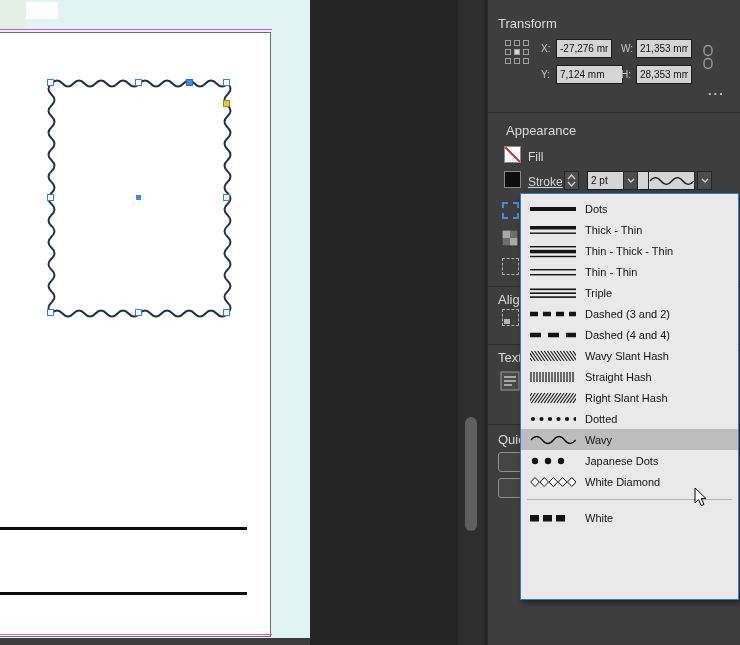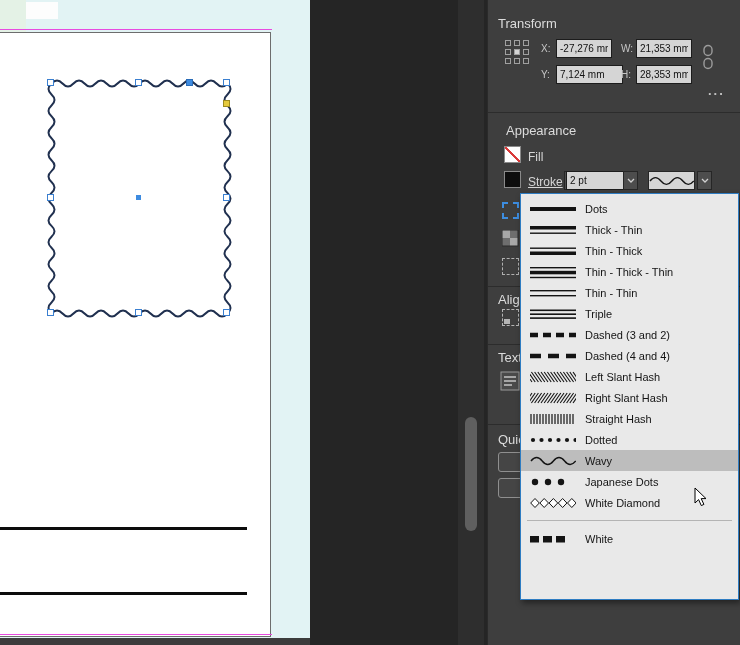--- a/index.html
+++ b/index.html
@@ -127,21 +127,21 @@
   <span class="swatch stroke-swatch" style="left:16px;top:171px"></span>
   <span class="applabel underl" style="left:40px;top:175px">Stroke</span>
   <span class="stepper" style="left:76px;top:171px">
     <svg width="9" height="6" viewBox="0 0 9 6">
         <polyline points="1,5 4.5,1 8,5" fill="none" stroke="#d0d0d0" stroke-width="1.3"></polyline>
       </svg>
     <svg width="9" height="6" viewBox="0 0 9 6">
         <polyline points="1,1 4.5,5 8,1" fill="none" stroke="#d0d0d0" stroke-width="1.3"></polyline>
       </svg>
   </span>
-  <input class="field" style="left: 78px; top: 171px; width: 64px;" value="2 pt">
+  <input class="field" style="left: 99px; top: 171px; width: 64px;" value="2 pt">
   <span class="chevbox" style="left:135px;top:171px">
     <svg width="8" height="5" viewBox="0 0 8 5">
         <polyline points="1,1 4,4 7,1" fill="none" stroke="#d0d0d0" stroke-width="1.3"></polyline>
       </svg>
   </span>
   <span class="style-preview" style="left:160px;top:171px">
       <svg width="46" height="14" viewBox="0 0 46 14">
         <path d="M1,7 q5.6,-7 11.2,0 t11.2,0 t11.2,0 t11.2,0" fill="none" stroke="#141414" stroke-width="1.4"></path>
       </svg>
     </span>
@@ -196,29 +196,20 @@
       <span class="dd-label">Dots</span>
     </div>
     <div class="dd-item">
       <span class="dd-preview">
         <svg width="46" height="14" viewBox="0 0 46 14">
           <rect x="0" y="3" width="46" height="3.5" fill="#141414"></rect>
           <rect x="0" y="9.5" width="46" height="1.4" fill="#141414"></rect>
         </svg>
       </span>
       <span class="dd-label">Thick - Thin</span>
-    </div>
-    <div class="dd-item">
-      <span class="dd-preview">
-        <svg width="46" height="14" viewBox="0 0 46 14">
-          <rect x="0" y="3.5" width="46" height="1.4" fill="#141414"></rect>
-          <rect x="0" y="7.5" width="46" height="3.5" fill="#141414"></rect>
-        </svg>
-      </span>
-      <span class="dd-label">Thin - Thick</span>
     </div>
     <div class="dd-item">
       <span class="dd-preview">
         <svg width="46" height="14" viewBox="0 0 46 14">
           <rect x="0" y="2" width="46" height="1.4" fill="#141414"></rect>
           <rect x="0" y="5.8" width="46" height="3.5" fill="#141414"></rect>
           <rect x="0" y="11.8" width="46" height="1.4" fill="#141414"></rect>
         </svg>
       </span>
       <span class="dd-label">Thin - Thick - Thin</span>
@@ -272,21 +263,43 @@
           <line x1="20.599999999999998" y1="2" x2="27.599999999999998" y2="12" stroke="#141414" stroke-width="1.1"></line>
           <line x1="23.799999999999997" y1="2" x2="30.799999999999997" y2="12" stroke="#141414" stroke-width="1.1"></line>
           <line x1="26.999999999999996" y1="2" x2="34" y2="12" stroke="#141414" stroke-width="1.1"></line>
           <line x1="30.199999999999996" y1="2" x2="37.199999999999996" y2="12" stroke="#141414" stroke-width="1.1"></line>
           <line x1="33.4" y1="2" x2="40.4" y2="12" stroke="#141414" stroke-width="1.1"></line>
           <line x1="36.6" y1="2" x2="43.6" y2="12" stroke="#141414" stroke-width="1.1"></line>
           <line x1="39.800000000000004" y1="2" x2="46.800000000000004" y2="12" stroke="#141414" stroke-width="1.1"></line>
           <line x1="43.00000000000001" y1="2" x2="50.00000000000001" y2="12" stroke="#141414" stroke-width="1.1"></line>
         </svg>
       </span>
-      <span class="dd-label">Left Slant Hash</span>
+      <span class="dd-label">Wavy Slant Hash</span>
+    </div>
+    <div class="dd-item">
+      <span class="dd-preview">
+        <svg width="46" height="14" viewBox="0 0 46 14">
+          <line x1="1" y1="2" x2="1" y2="12" stroke="#141414" stroke-width="1.2"></line>
+          <line x1="4" y1="2" x2="4" y2="12" stroke="#141414" stroke-width="1.2"></line>
+          <line x1="7" y1="2" x2="7" y2="12" stroke="#141414" stroke-width="1.2"></line>
+          <line x1="10" y1="2" x2="10" y2="12" stroke="#141414" stroke-width="1.2"></line>
+          <line x1="13" y1="2" x2="13" y2="12" stroke="#141414" stroke-width="1.2"></line>
+          <line x1="16" y1="2" x2="16" y2="12" stroke="#141414" stroke-width="1.2"></line>
+          <line x1="19" y1="2" x2="19" y2="12" stroke="#141414" stroke-width="1.2"></line>
+          <line x1="22" y1="2" x2="22" y2="12" stroke="#141414" stroke-width="1.2"></line>
+          <line x1="25" y1="2" x2="25" y2="12" stroke="#141414" stroke-width="1.2"></line>
+          <line x1="28" y1="2" x2="28" y2="12" stroke="#141414" stroke-width="1.2"></line>
+          <line x1="31" y1="2" x2="31" y2="12" stroke="#141414" stroke-width="1.2"></line>
+          <line x1="34" y1="2" x2="34" y2="12" stroke="#141414" stroke-width="1.2"></line>
+          <line x1="37" y1="2" x2="37" y2="12" stroke="#141414" stroke-width="1.2"></line>
+          <line x1="40" y1="2" x2="40" y2="12" stroke="#141414" stroke-width="1.2"></line>
+          <line x1="43" y1="2" x2="43" y2="12" stroke="#141414" stroke-width="1.2"></line>
+        </svg>
+      </span>
+      <span class="dd-label">Straight Hash</span>
     </div>
     <div class="dd-item">
       <span class="dd-preview">
         <svg width="46" height="14" viewBox="0 0 46 14">
           <line x1="2" y1="2" x2="-5" y2="12" stroke="#141414" stroke-width="1.1"></line>
           <line x1="5.2" y1="2" x2="-1.7999999999999998" y2="12" stroke="#141414" stroke-width="1.1"></line>
           <line x1="8.4" y1="2" x2="1.4000000000000004" y2="12" stroke="#141414" stroke-width="1.1"></line>
           <line x1="11.600000000000001" y1="2" x2="4.6000000000000005" y2="12" stroke="#141414" stroke-width="1.1"></line>
           <line x1="14.8" y1="2" x2="7.800000000000001" y2="12" stroke="#141414" stroke-width="1.1"></line>
           <line x1="18" y1="2" x2="11" y2="12" stroke="#141414" stroke-width="1.1"></line>
@@ -300,42 +313,20 @@
           <line x1="43.6" y1="2" x2="36.6" y2="12" stroke="#141414" stroke-width="1.1"></line>
           <line x1="46.800000000000004" y1="2" x2="39.800000000000004" y2="12" stroke="#141414" stroke-width="1.1"></line>
           <line x1="50.00000000000001" y1="2" x2="43.00000000000001" y2="12" stroke="#141414" stroke-width="1.1"></line>
         </svg>
       </span>
       <span class="dd-label">Right Slant Hash</span>
     </div>
     <div class="dd-item">
       <span class="dd-preview">
         <svg width="46" height="14" viewBox="0 0 46 14">
-          <line x1="1" y1="2" x2="1" y2="12" stroke="#141414" stroke-width="1.2"></line>
-          <line x1="4" y1="2" x2="4" y2="12" stroke="#141414" stroke-width="1.2"></line>
-          <line x1="7" y1="2" x2="7" y2="12" stroke="#141414" stroke-width="1.2"></line>
-          <line x1="10" y1="2" x2="10" y2="12" stroke="#141414" stroke-width="1.2"></line>
-          <line x1="13" y1="2" x2="13" y2="12" stroke="#141414" stroke-width="1.2"></line>
-          <line x1="16" y1="2" x2="16" y2="12" stroke="#141414" stroke-width="1.2"></line>
-          <line x1="19" y1="2" x2="19" y2="12" stroke="#141414" stroke-width="1.2"></line>
-          <line x1="22" y1="2" x2="22" y2="12" stroke="#141414" stroke-width="1.2"></line>
-          <line x1="25" y1="2" x2="25" y2="12" stroke="#141414" stroke-width="1.2"></line>
-          <line x1="28" y1="2" x2="28" y2="12" stroke="#141414" stroke-width="1.2"></line>
-          <line x1="31" y1="2" x2="31" y2="12" stroke="#141414" stroke-width="1.2"></line>
-          <line x1="34" y1="2" x2="34" y2="12" stroke="#141414" stroke-width="1.2"></line>
-          <line x1="37" y1="2" x2="37" y2="12" stroke="#141414" stroke-width="1.2"></line>
-          <line x1="40" y1="2" x2="40" y2="12" stroke="#141414" stroke-width="1.2"></line>
-          <line x1="43" y1="2" x2="43" y2="12" stroke="#141414" stroke-width="1.2"></line>
-        </svg>
-      </span>
-      <span class="dd-label">Straight Hash</span>
-    </div>
-    <div class="dd-item">
-      <span class="dd-preview">
-        <svg width="46" height="14" viewBox="0 0 46 14">
           <circle cx="3" cy="7" r="2.1" fill="#141414"></circle>
           <circle cx="11.5" cy="7" r="2.1" fill="#141414"></circle>
           <circle cx="20" cy="7" r="2.1" fill="#141414"></circle>
           <circle cx="28.5" cy="7" r="2.1" fill="#141414"></circle>
           <circle cx="37" cy="7" r="2.1" fill="#141414"></circle>
           <circle cx="45.5" cy="7" r="2.1" fill="#141414"></circle>
         </svg>
       </span>
       <span class="dd-label">Dotted</span>
     </div>

